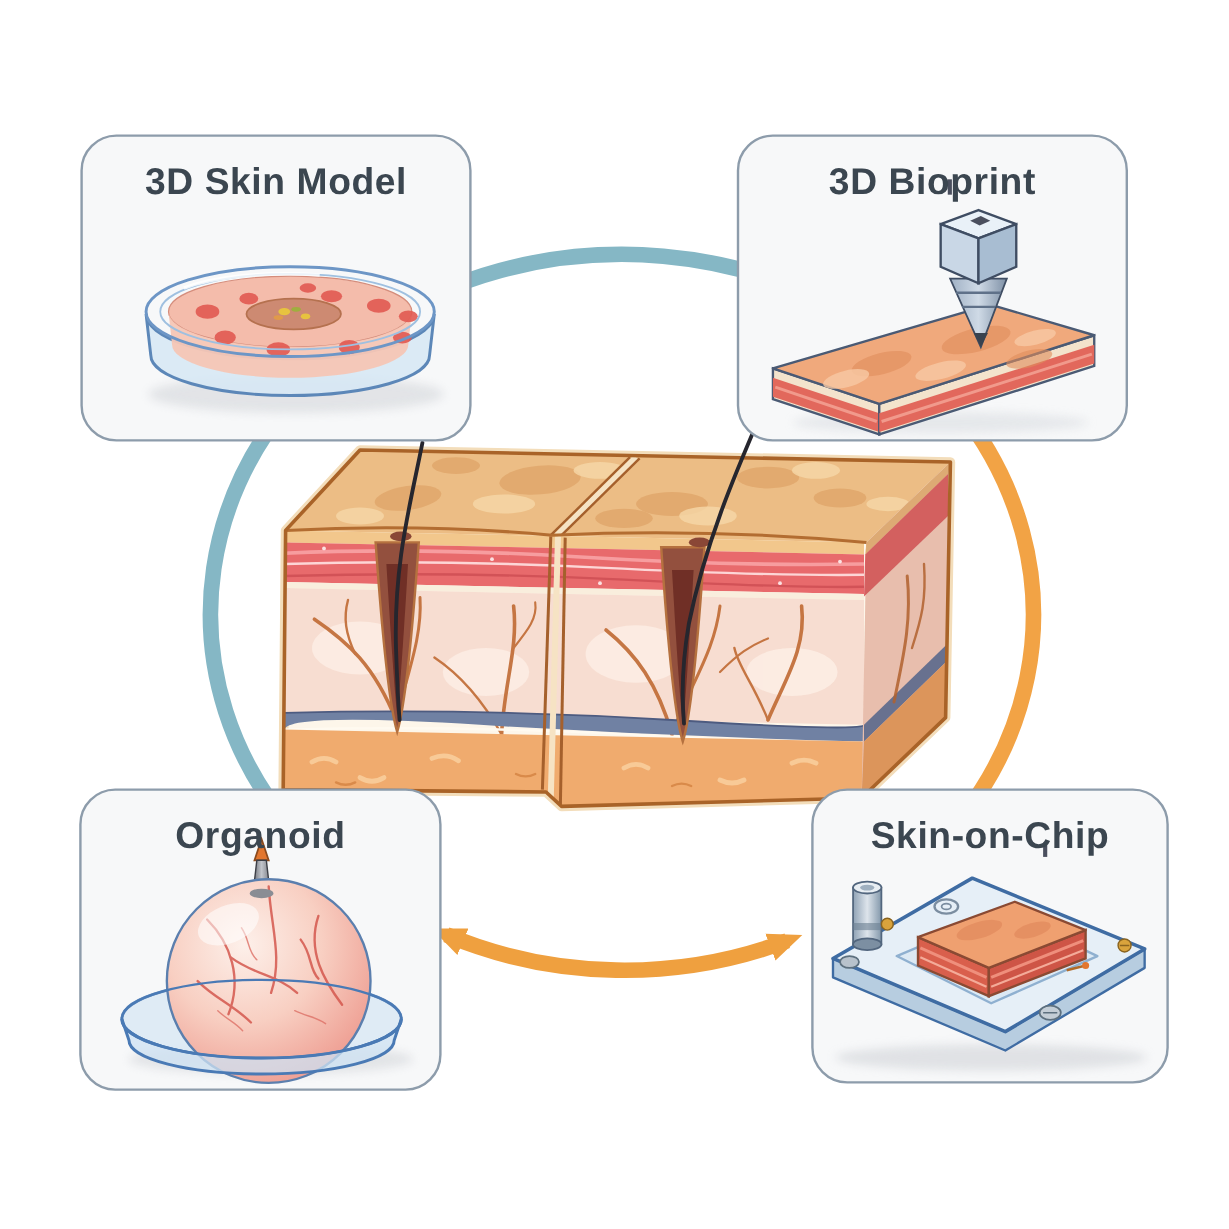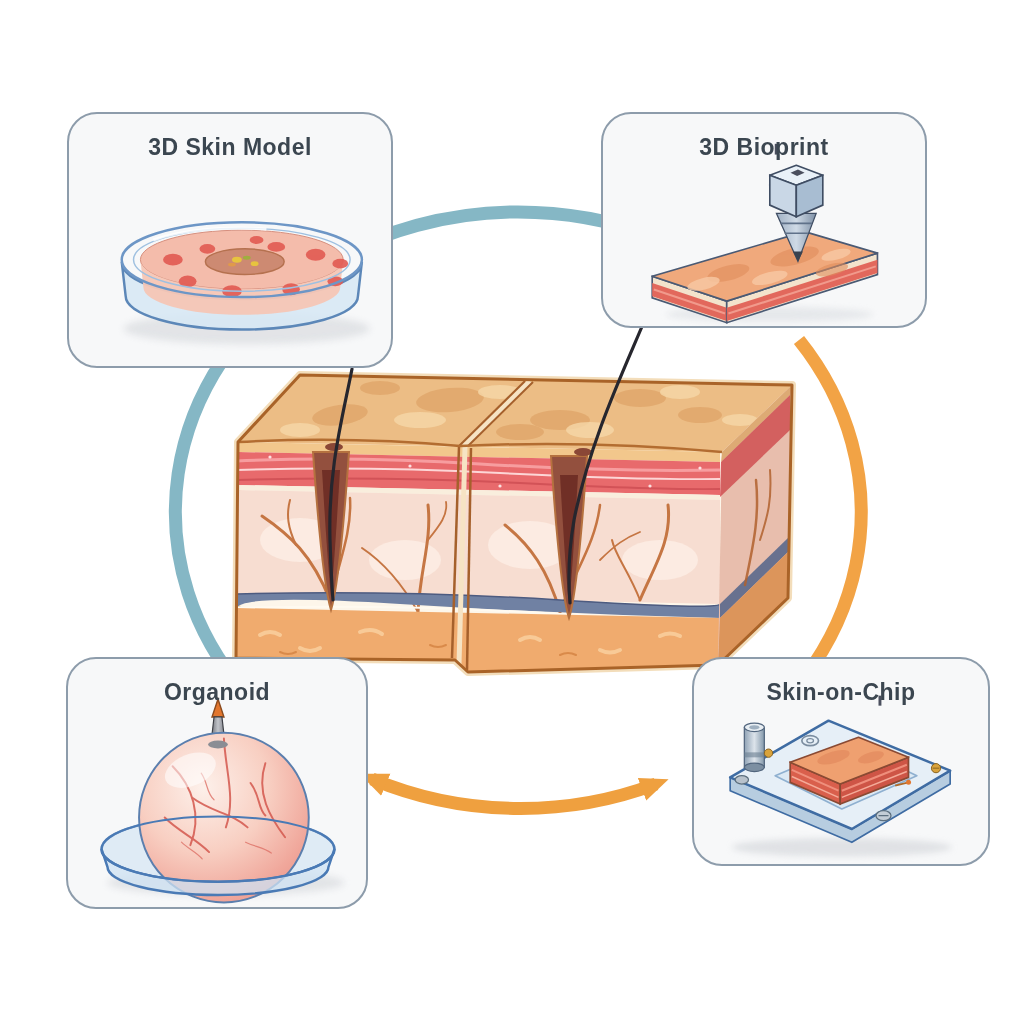--- a/index.html
+++ b/index.html
@@ -6,21 +6,21 @@
   .stage {
     position:relative; width:1024px; height:1024px; background:#ffffff;
     font-family:"Liberation Sans", sans-serif; overflow:hidden;
   }
   .stage svg.layer { position:absolute; left:0; top:0; }
   .card {
     position:absolute; background:#f7f8f9; border:2px solid #8d9cab;
     border-radius:30px; box-sizing:border-box; z-index:3; overflow:hidden;
   }
   .card-title {
-    margin-top:20px; text-align:center; font-size:23px; font-weight:bold;
+    margin-top:20px; text-align:center; font-size:31px; font-weight:bold;
     color:#3b4650; letter-spacing:.5px;
   }
   .card svg.icon-art { position:absolute; left:0; top:0; width:100%; height:100%; }
   .card .title-wrap { position:relative; z-index:2; }
 </style>
 </head>
 <body>
 
 <div class="stage">
 
@@ -192,21 +192,21 @@
 
       <ellipse cx="175" cy="148" rx="122" ry="38" fill="none" stroke="#6d96c6" stroke-width="2.5"></ellipse>
       <ellipse cx="175" cy="148" rx="110" ry="32" fill="none" stroke="#9fc0e0" stroke-width="1.5"></ellipse>
       <path d="M 85 128 A 110 32 0 0 1 200 117" fill="none" stroke="#ffffff" stroke-width="3" opacity="0.8"></path>
     </svg>
     <div class="title-wrap">
         <div class="card-title">3D Skin Model</div>
       </div>
   </div>
 
-  <div class="card" style="left:601px; top:112px; width:326px; height:216px;">
+  <div class="card" style="left:614px; top:112px; width:326px; height:256px;">
     <svg class="icon-art" viewBox="0 0 326 256">
       <defs>
           <filter id="blurB" x="-50%" y="-50%" width="200%" height="200%">
             <feGaussianBlur stdDeviation="4"></feGaussianBlur>
           </filter>
         <linearGradient id="steelB" x1="0" y1="0" x2="1" y2="0">
           <stop offset="0" stop-color="#9fb0c4"></stop>
             <stop offset="0.5" stop-color="#cfdae6"></stop>
             <stop offset="1" stop-color="#7e90a6"></stop>
         </linearGradient>
@@ -291,21 +291,21 @@
       <ellipse cx="152" cy="86" rx="10" ry="4" fill="#8a8d94"></ellipse>
 
       <path d="M 34 192 A 118 33 0 0 0 270 192 L 264 210 A 110 28 0 0 1 40 210 Z" fill="rgba(205,226,243,0.75)" stroke="#4a7ab5" stroke-width="2.5"></path>
       <ellipse cx="152" cy="192" rx="118" ry="33" fill="none" stroke="#4a7ab5" stroke-width="2"></ellipse>
     </svg>
     <div class="title-wrap">
         <div class="card-title">Organoid</div>
       </div>
   </div>
 
-  <div class="card" style="left:692px; top:657px; width:298px; height:209px;">
+  <div class="card" style="left:676px; top:657px; width:298px; height:246px;">
     <svg class="icon-art" viewBox="0 0 298 246">
       <defs>
         <filter id="blurD" x="-50%" y="-50%" width="200%" height="200%">
             <feGaussianBlur stdDeviation="4"></feGaussianBlur>
           </filter>
         <linearGradient id="cylD" x1="0" y1="0" x2="1" y2="0">
           <stop offset="0" stop-color="#8fa2b5"></stop>
             <stop offset="0.5" stop-color="#dde4eb"></stop>
             <stop offset="1" stop-color="#8398ab"></stop>
         </linearGradient>

